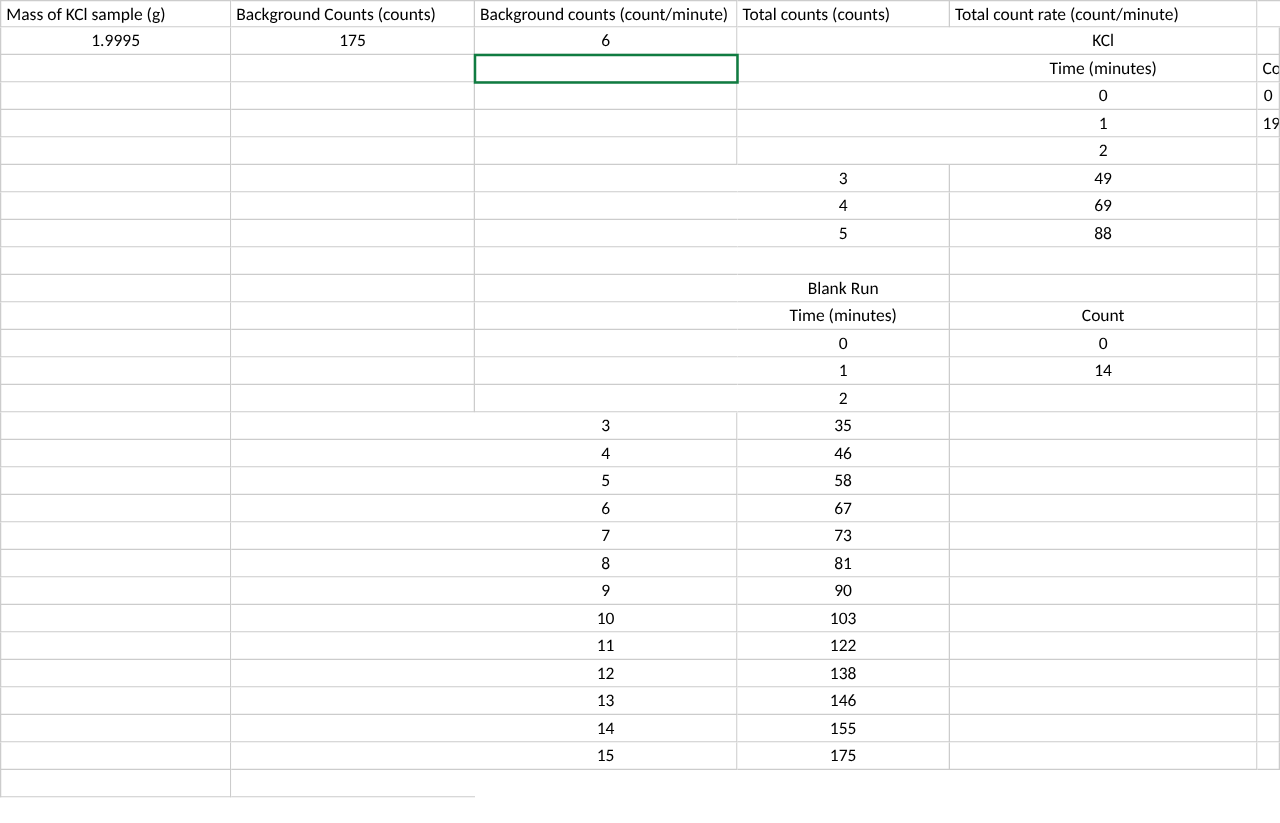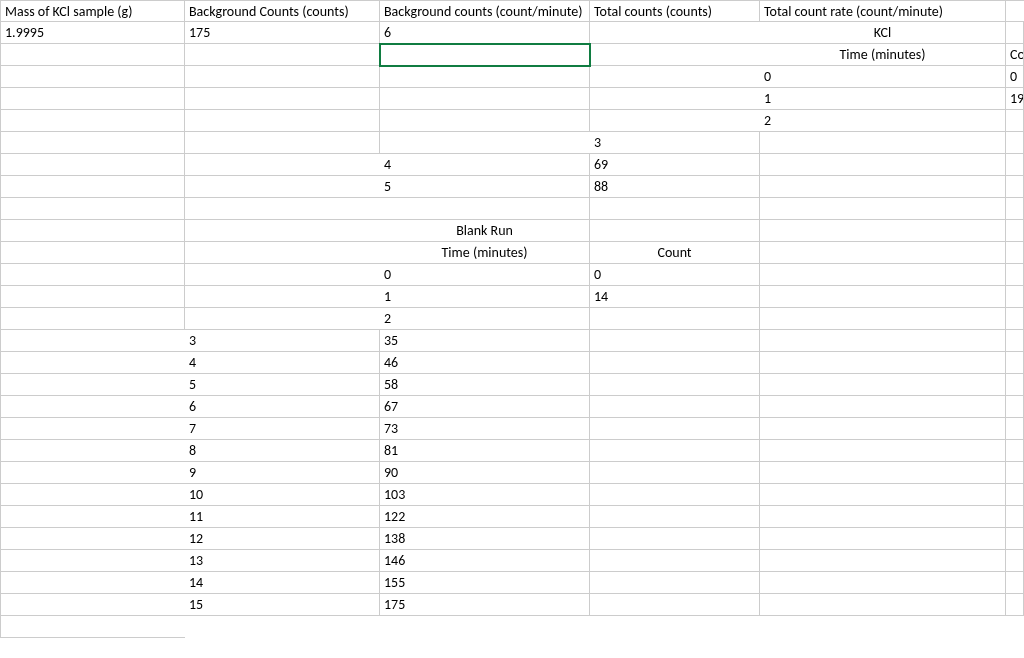--- a/index.html
+++ b/index.html
@@ -22,21 +22,21 @@
     border-left: none;
     height: 22px;
     line-height: 21px;
     padding: 0 4px;
     white-space: nowrap;
     overflow: hidden;
     background: #fff;
   }
   .sheet > .cell:nth-child(6n+1) { border-left: 1px solid #ccc; }
   .hdr { text-align: left; }
-  .num { text-align: left; }
+  .num { text-align: center; }
   .lbl { text-align: center; }
   .selected {
     outline: 2px solid #107c41;
     outline-offset: -1px;
     position: relative;
     z-index: 2;
   }
   .topborder { border-top: 1px solid #ccc; }
   .partial {
     border-right: none;
@@ -79,20 +79,21 @@
     <div class="cell"></div>
     <div class="cell"></div>
     <div class="cell"></div>
     <div class="cell partial"></div>
     <div class="cell num">2</div>
     <div class="cell"></div>
     <div class="cell"></div>
     <div class="cell"></div>
     <div class="cell partial"></div>
     <div class="cell num">3</div>
+    <div class="cell num">49</div>
     <div class="cell"></div>
     <div class="cell"></div>
     <div class="cell"></div>
     <div class="cell partial"></div>
     <div class="cell num">4</div>
     <div class="cell num">69</div>
     <div class="cell"></div>
     <div class="cell"></div>
     <div class="cell"></div>
     <div class="cell partial"></div>

